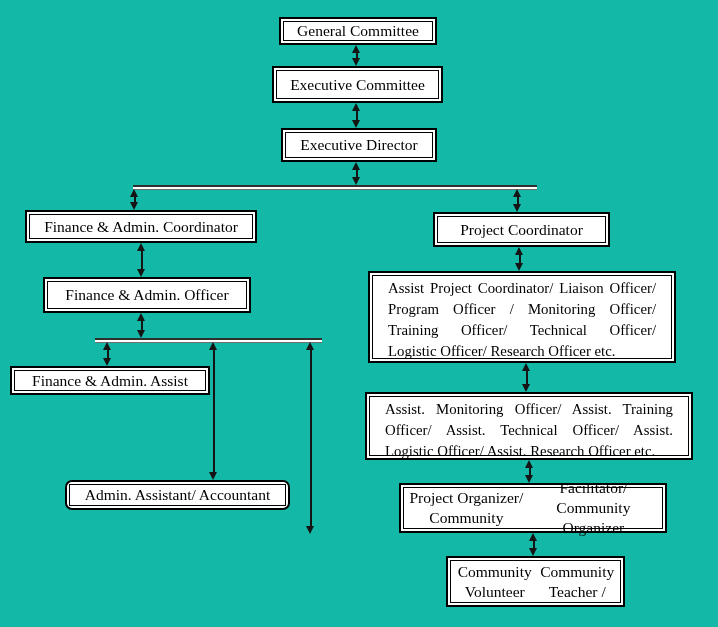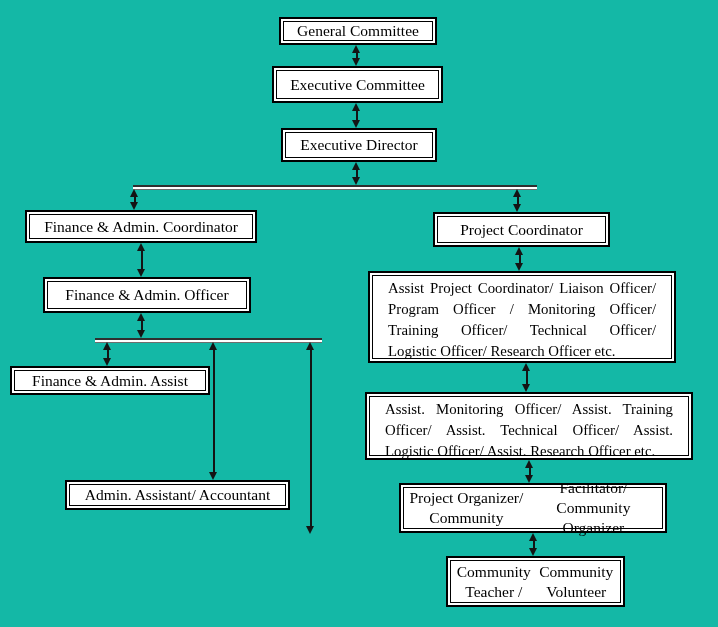--- a/index.html
+++ b/index.html
@@ -151,21 +151,21 @@
     </div>
 
   <div class="node" style="left:10px; top:366px; width:200px; height:29px;">
     <div class="inner">Finance &amp; Admin. Assist</div>
   </div>
 
   <div class="varrow" style="left:209px; top:342px; height:138px;">
       <i class="shaft"></i>
     </div>
 
-  <div class="node" style="left:65px; top:480px; width:225px; height:30px;">
+  <div class="node" style="left:65px; top:480px; width:225px; height:30px;border-radius:7px;">
     <div class="inner">Admin. Assistant/ Accountant</div>
   </div>
 
   <div class="varrow" style="left:306px; top:342px; height:192px;">
       <i class="shaft"></i>
     </div>
 
 
   <div class="varrow" style="left:513px; top:189px; height:23px;">
       <i class="shaft"></i>
@@ -210,18 +210,18 @@
         <div>Facilitator/ Community Organizer</div>
       </div>
   </div>
 
   <div class="varrow" style="left:529px; top:533px; height:23px;">
       <i class="shaft"></i>
     </div>
 
   <div class="node" style="left:446px; top:556px; width:179px; height:51px;">
     <div class="inner multiline">
+        <div>Community Volunteer</div>
         <div>Community Teacher /</div>
-        <div>Community Volunteer</div>
       </div>
   </div>
 
 </div>
 
 </body></html>

